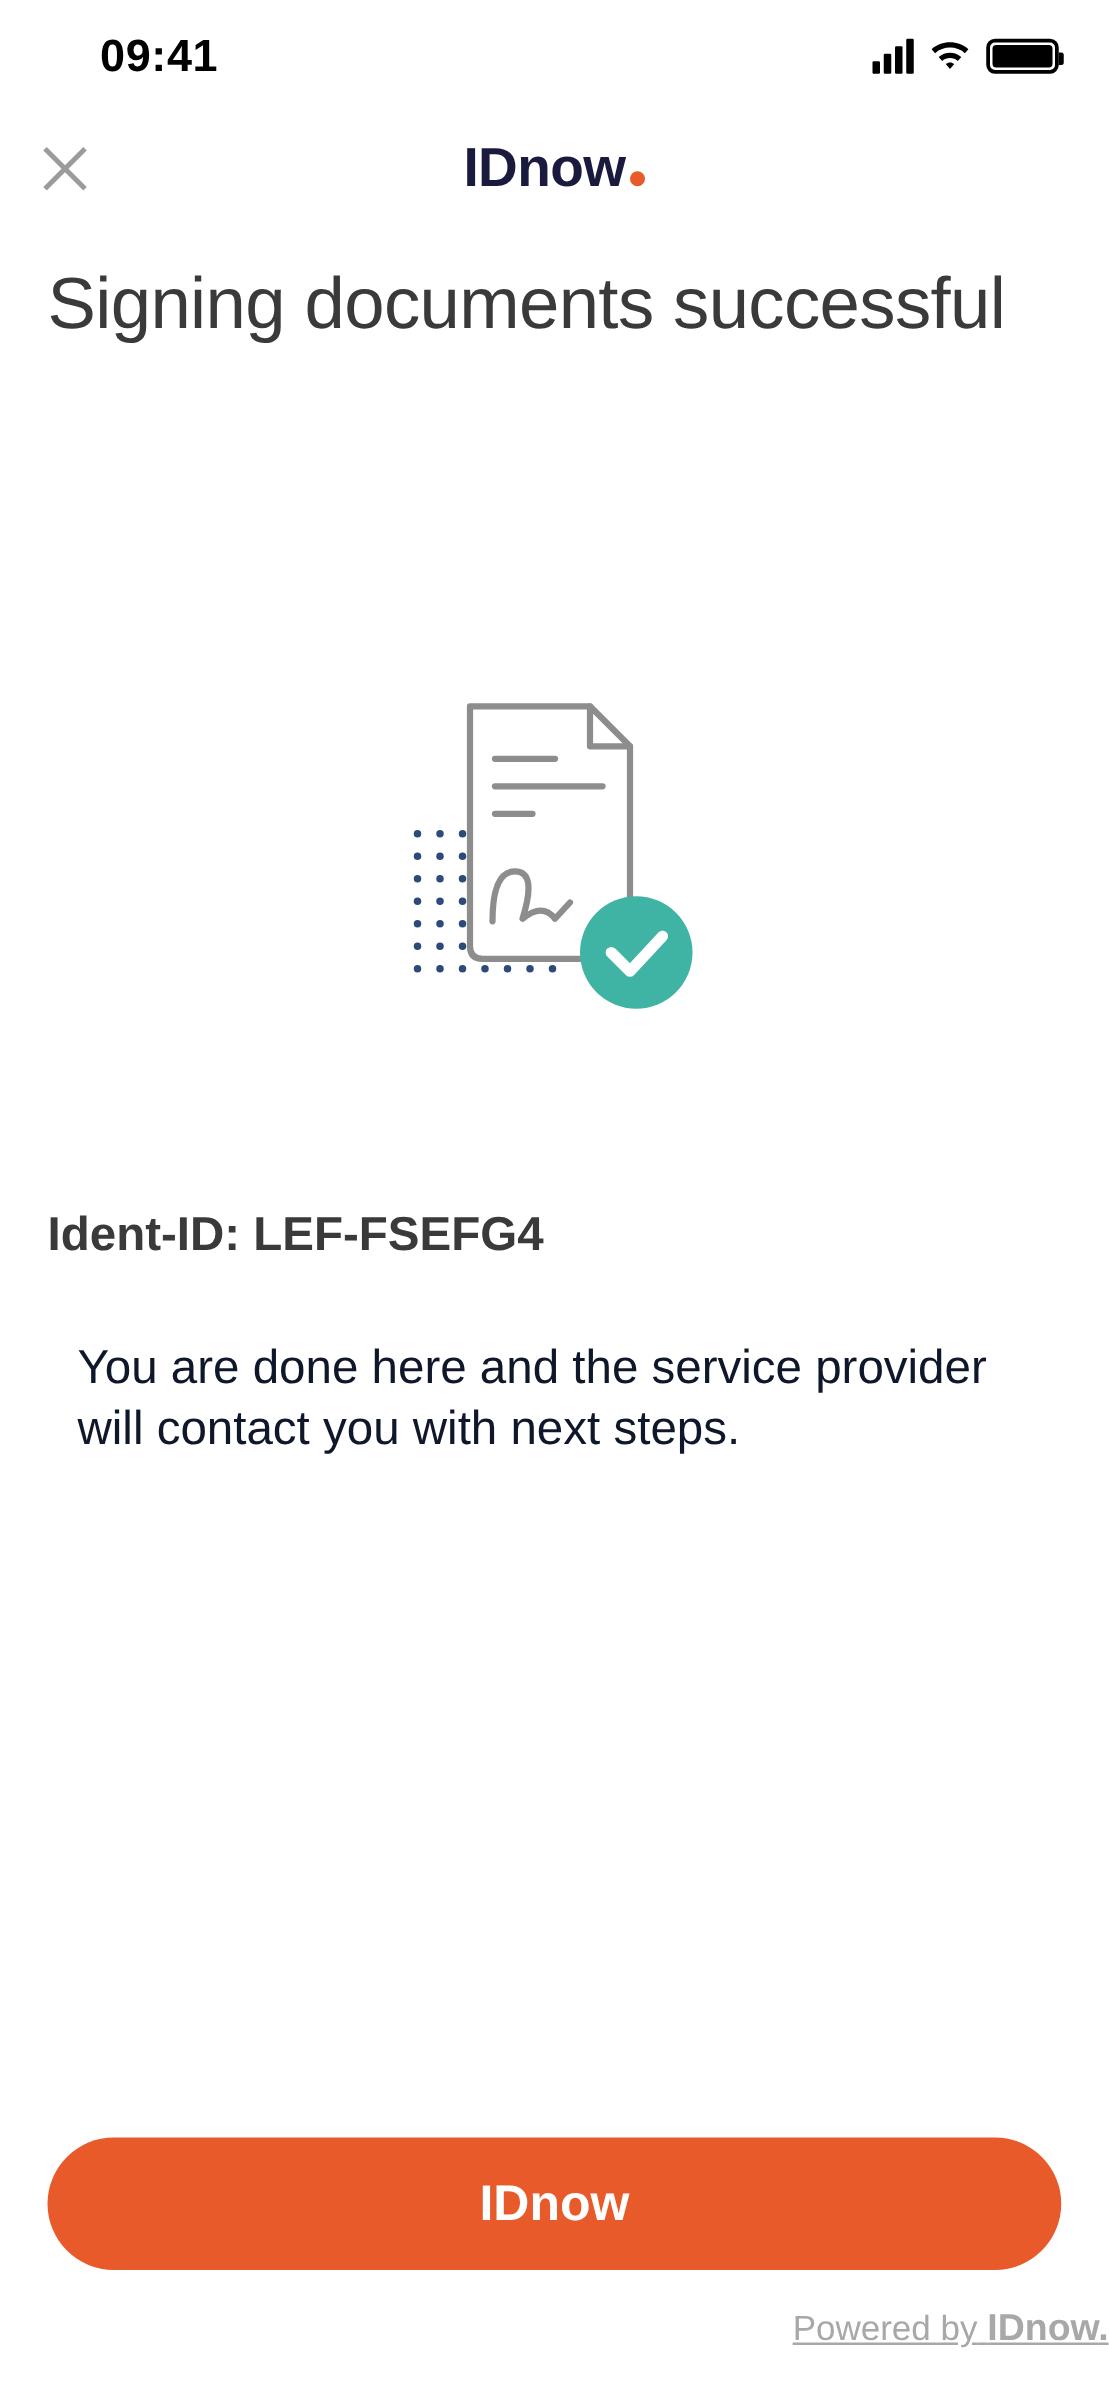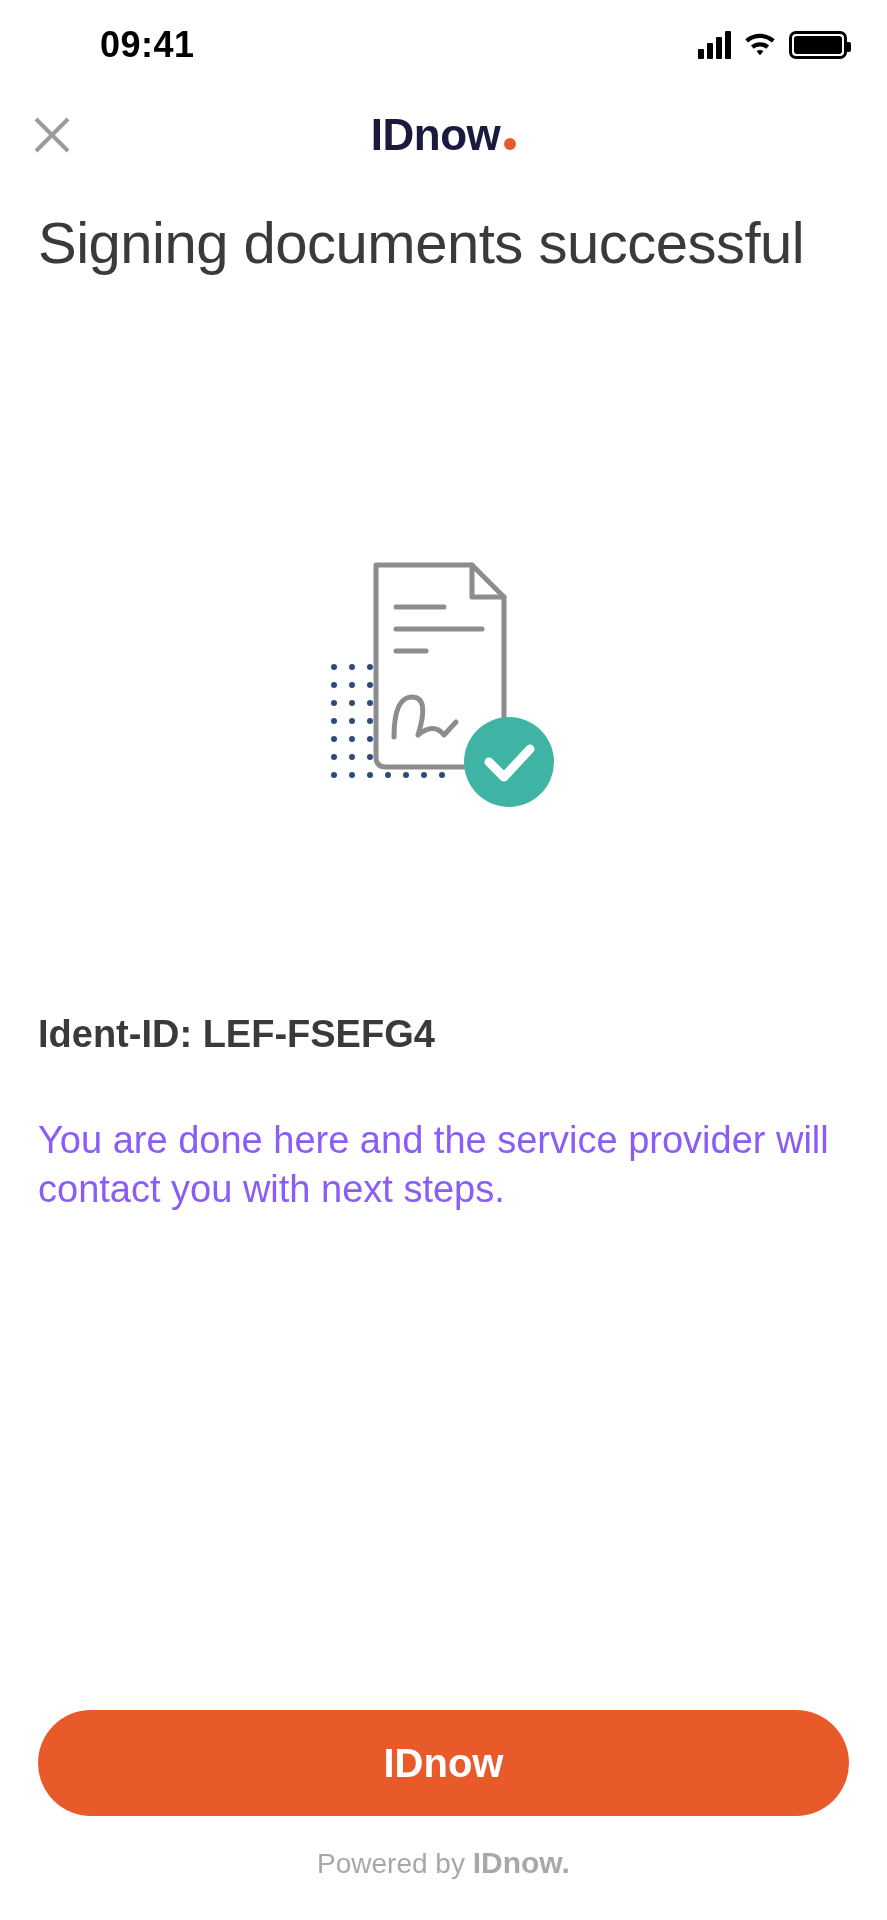--- a/index.html
+++ b/index.html
@@ -1,21 +1,21 @@
 <!DOCTYPE html>
 <html><head>
 <meta charset="utf-8">
 <style>
   * { box-sizing: border-box; margin: 0; padding: 0; }
   html, body { width: 887px; height: 1920px; font-family: -apple-system, BlinkMacSystemFont, "Segoe UI", Helvetica, Arial, sans-serif; background: #fff; color: #000; }
   .screen { width: 887px; height: 1920px; display: flex; flex-direction: column; }
 
   
   .status-bar { height: 90px; display: flex; align-items: center; justify-content: space-between; padding: 0 40px 0 80px; }
-  .status-time { font-size: 36px; font-weight: 600; letter-spacing: 0.5px; margin-left: 20px; }
+  .status-time { font-size: 36px; font-weight: 600; letter-spacing: 0.5px; }
   .status-right { display: flex; align-items: center; gap: 12px; }
   .signal-bars { display: flex; align-items: flex-end; gap: 3px; }
   .signal-bars span { width: 6px; background: #000; display: block; border-radius: 1px; }
   .signal-bars span:nth-child(1){height:10px;} .signal-bars span:nth-child(2){height:16px;} .signal-bars span:nth-child(3){height:22px;} .signal-bars span:nth-child(4){height:28px;}
   .wifi-icon svg { width: 34px; height: 26px; display:block; }
   .battery { width: 58px; height: 28px; border: 3px solid #000; border-radius: 7px; position: relative; padding:2px; }
   .battery::after { content:""; position:absolute; right:-7px; top:8px; width:4px; height:10px; background:#000; border-radius:0 2px 2px 0; }
   .battery-fill { width:100%; height:100%; background:#000; border-radius:3px; }
 
   
@@ -27,30 +27,30 @@
   .logo-dot { width:12px; height:12px; background:#e95a2b; border-radius:50%; margin-left:4px; }
 
   
   .page-title { font-size:58px; font-weight:400; color:#3a3a3a; line-height:1.15; padding:30px 38px 0 38px; letter-spacing:-0.5px; }
 
   
   .illustration-wrap { flex:0 0 auto; display:flex; justify-content:center; align-items:center; padding-top:280px; padding-bottom:150px; }
   .illustration { width:260px; height:260px; position:relative; }
 
   
-  .ident-row { font-size:38px; font-weight:600; color:#3a3a3a; padding:0 38px;margin-top:46px; }
-  .body-text { font-size:38px; font-weight:400; color:#8b5cf6; line-height:1.3; padding:60px 38px 0 38px; }
+  .ident-row { font-size:38px; font-weight:600; color:#3a3a3a; padding:0 38px; }
+  .body-text { font-size:38px; font-weight:400; color:#0f172a; line-height:1.3; padding:60px 38px 0 38px;margin-left:24px; }
 
   .spacer { flex:1; }
 
   
   .done-btn { margin:0 38px 30px 38px; height:106px; background:#e95a2b; color:#fff; font-size:40px; font-weight:600; border:none; border-radius:53px; cursor:pointer; }
 
   
-  .footer { text-align:center; padding-bottom:40px; color:#a8a8a8; font-size:28px; }
+  .footer { text-align:right; padding-bottom:40px; color:#a8a8a8; font-size:28px;text-decoration:underline; }
   .footer .brand { font-weight:800; font-size:30px; }
   .footer .brand-dot { color:#a8a8a8; }
 </style>
 </head>
 <body>
 
 <div class="screen">
 
   <div class="status-bar">
     <div class="status-time">09:41</div>

